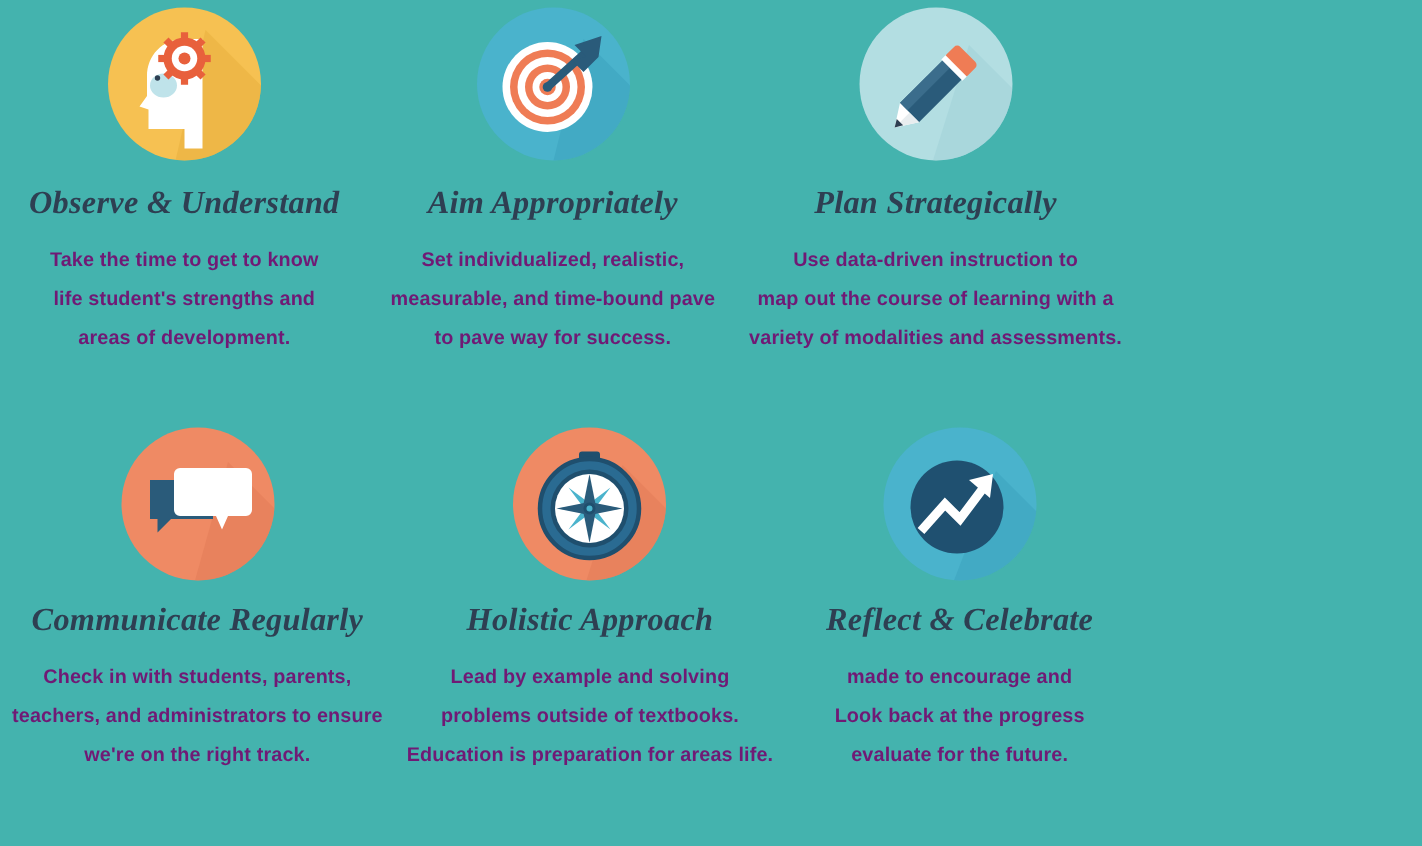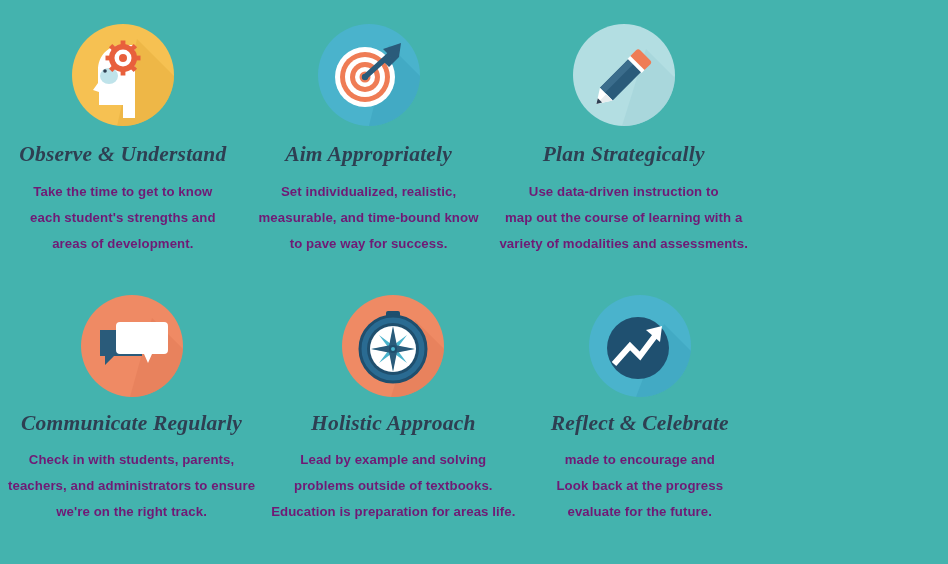--- a/index.html
+++ b/index.html
@@ -14,21 +14,21 @@
     background: #44b3ae;
     font-family: "Liberation Sans", sans-serif;
   }
 
   .board {
     width: 756px;
     height: 564px;
     background: #44b3ae;
     display: flex;
     flex-direction: column;
-    padding-top: 23px;
+    padding-top: 4px;
   }
 
   .row {
     display: flex;
     width: 100%;
     height: 283px;
   }
 
   .card {
     flex: 1 1 0;
@@ -114,21 +114,21 @@
               </g>
               <circle cx="0" cy="0" r="8.5" fill="#ffffff"></circle>
               <circle cx="0" cy="0" r="4" fill="#e8603c"></circle>
             </g>
           </g>
         </svg>
       </div>
       <div class="card-title">Observe &amp; Understand</div>
       <div class="card-desc">
         <span class="line">Take the time to get to know</span>
-        <span class="line">each student's strengths and</span>
+        <span class="line">life student's strengths and</span>
         <span class="line">areas of development.</span>
       </div>
     </div>
 
     <div class="card">
       <div class="icon-wrap">
         <svg viewBox="0 0 104 104" xmlns="http://www.w3.org/2000/svg">
           <defs>
             <clipPath id="c2">
                 <circle cx="52" cy="52" r="51"></circle>
@@ -145,21 +145,21 @@
             <circle cx="48" cy="54" r="5.5" fill="#ef7c55"></circle>
             <line x1="48" y1="54" x2="80" y2="25" stroke="#2a5b7a" stroke-width="5.5" stroke-linecap="round"></line>
             <circle cx="48" cy="54" r="3.2" fill="#2a5b7a"></circle>
             <polygon points="84,20 66,26 74,34 64,36 72,44 82,34" fill="#2a5b7a"></polygon>
           </g>
         </svg>
       </div>
       <div class="card-title">Aim Appropriately</div>
       <div class="card-desc">
         <span class="line">Set individualized, realistic,</span>
-        <span class="line">measurable, and time-bound know</span>
+        <span class="line">measurable, and time-bound pave</span>
         <span class="line">to pave way for success.</span>
       </div>
     </div>
 
     <div class="card">
       <div class="icon-wrap">
         <svg viewBox="0 0 104 104" xmlns="http://www.w3.org/2000/svg">
           <defs>
             <clipPath id="c3">
                 <circle cx="52" cy="52" r="51"></circle>

